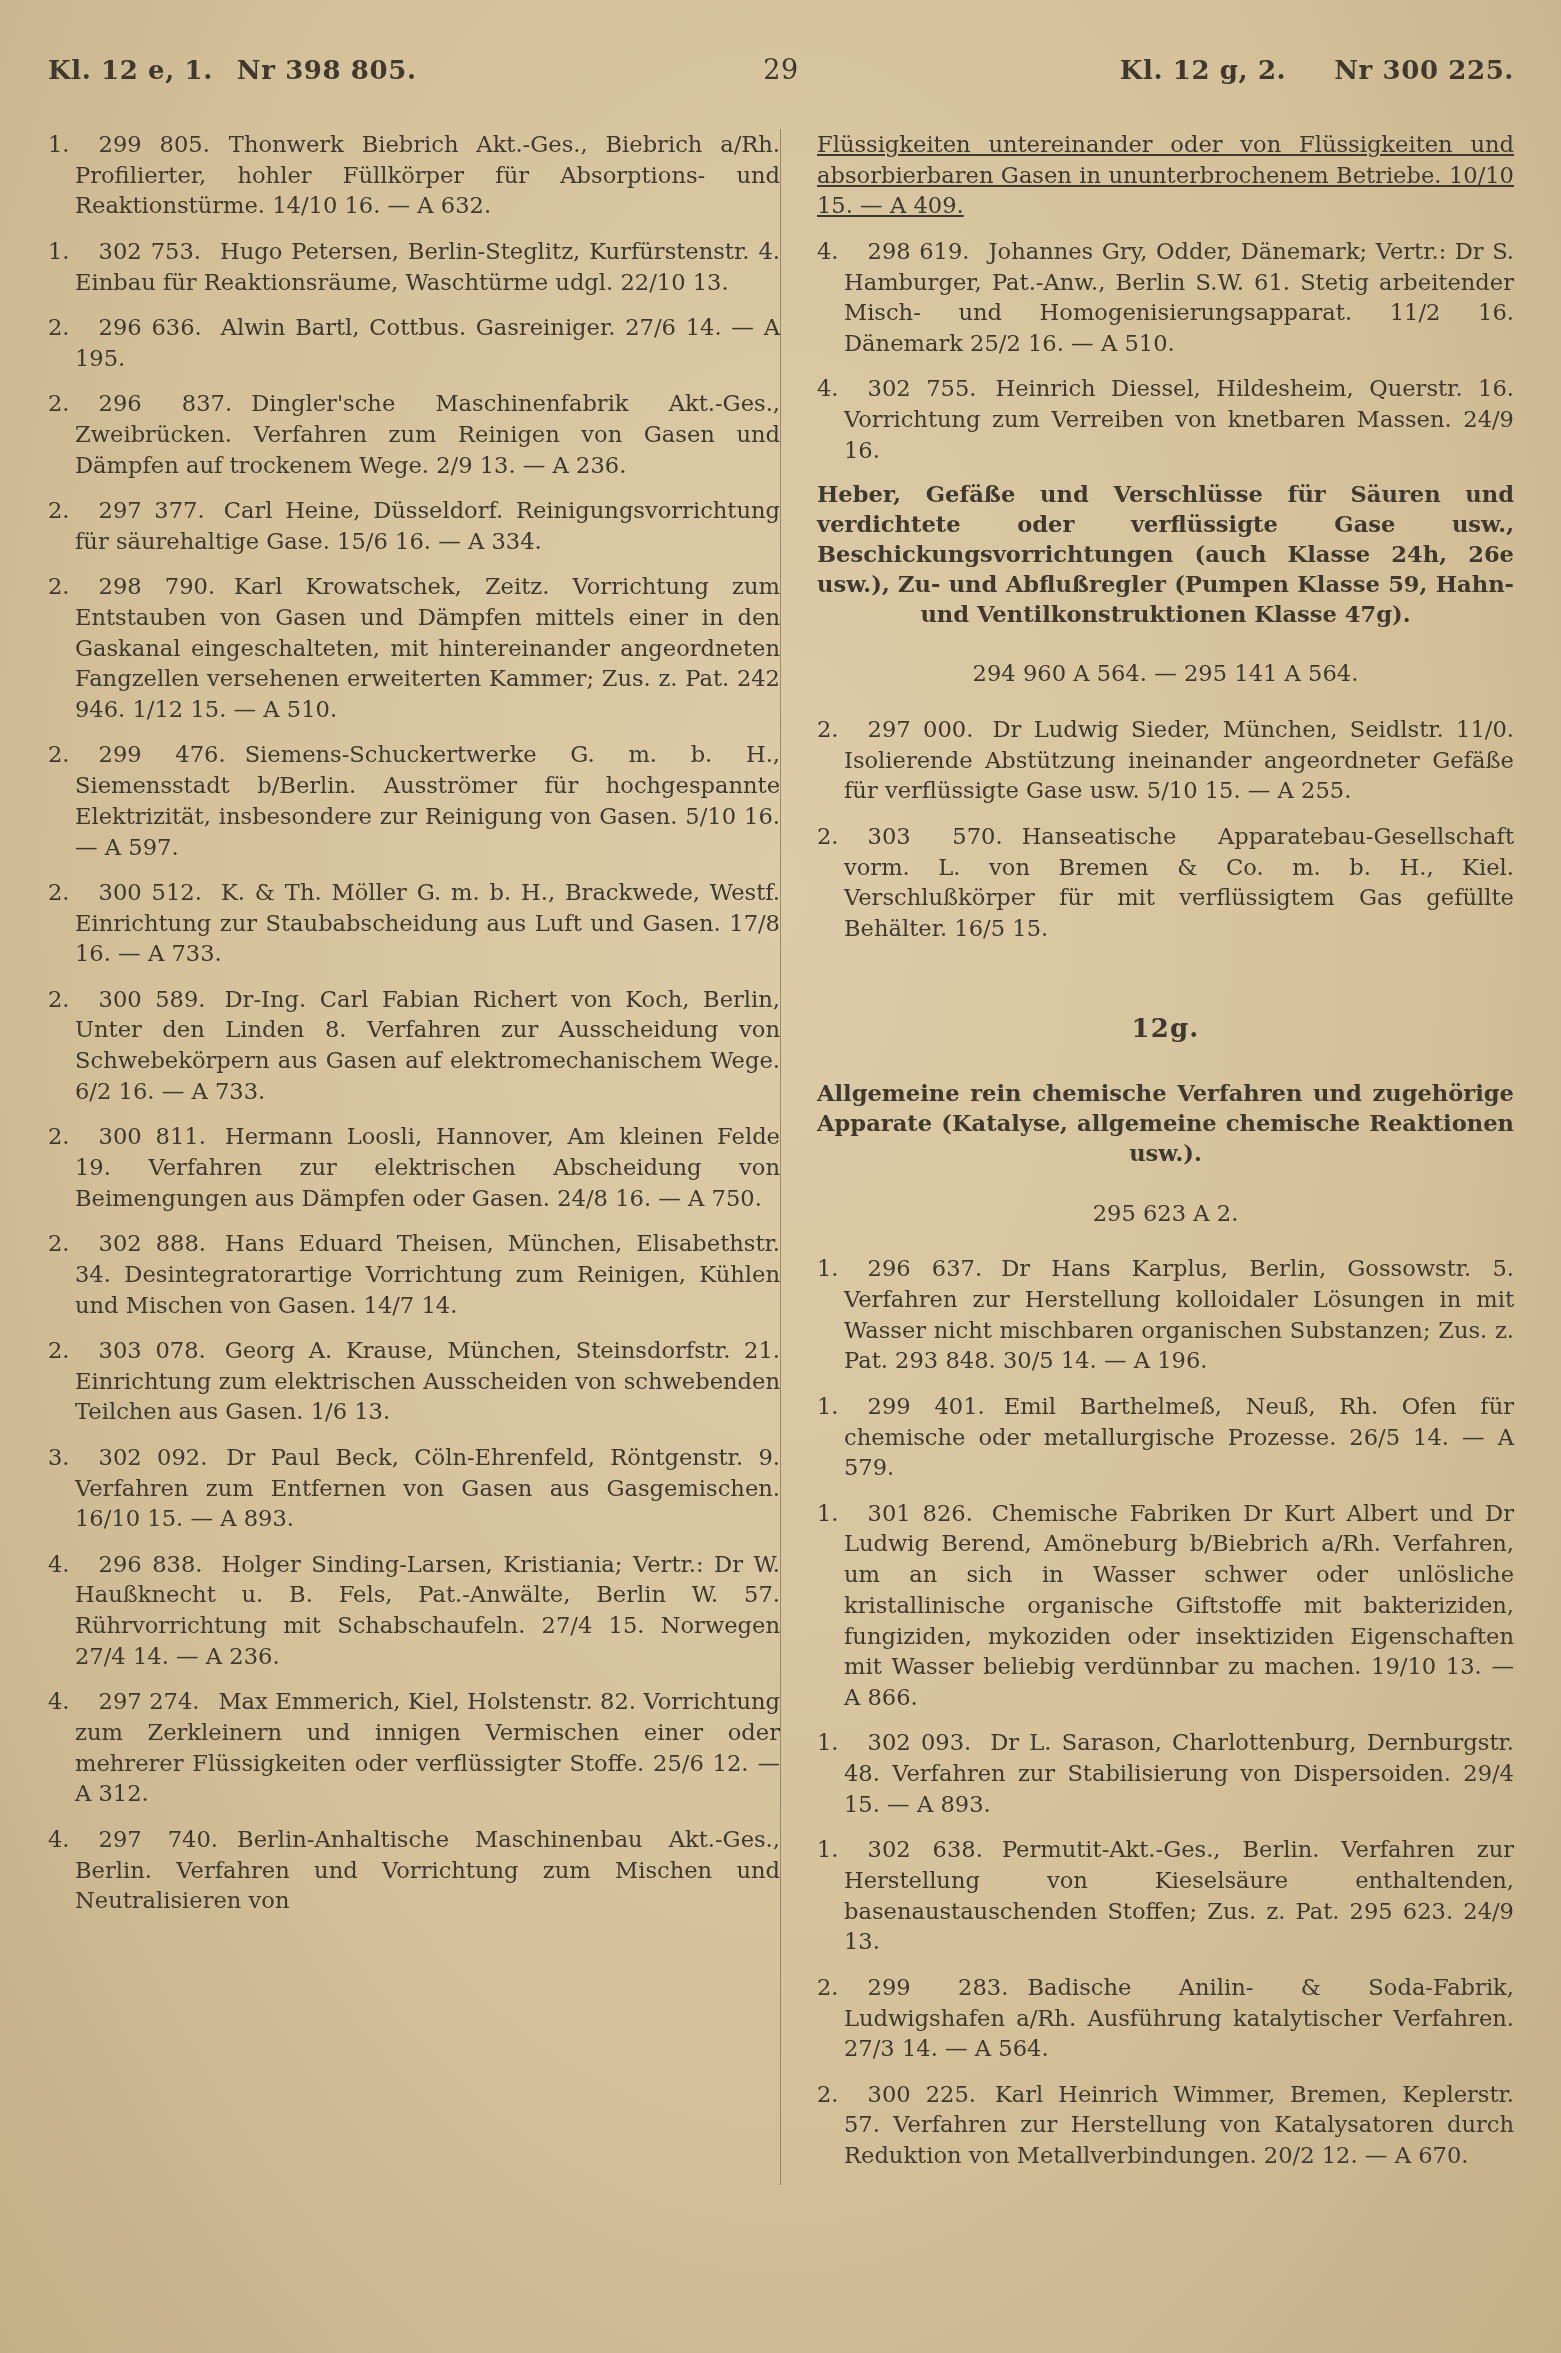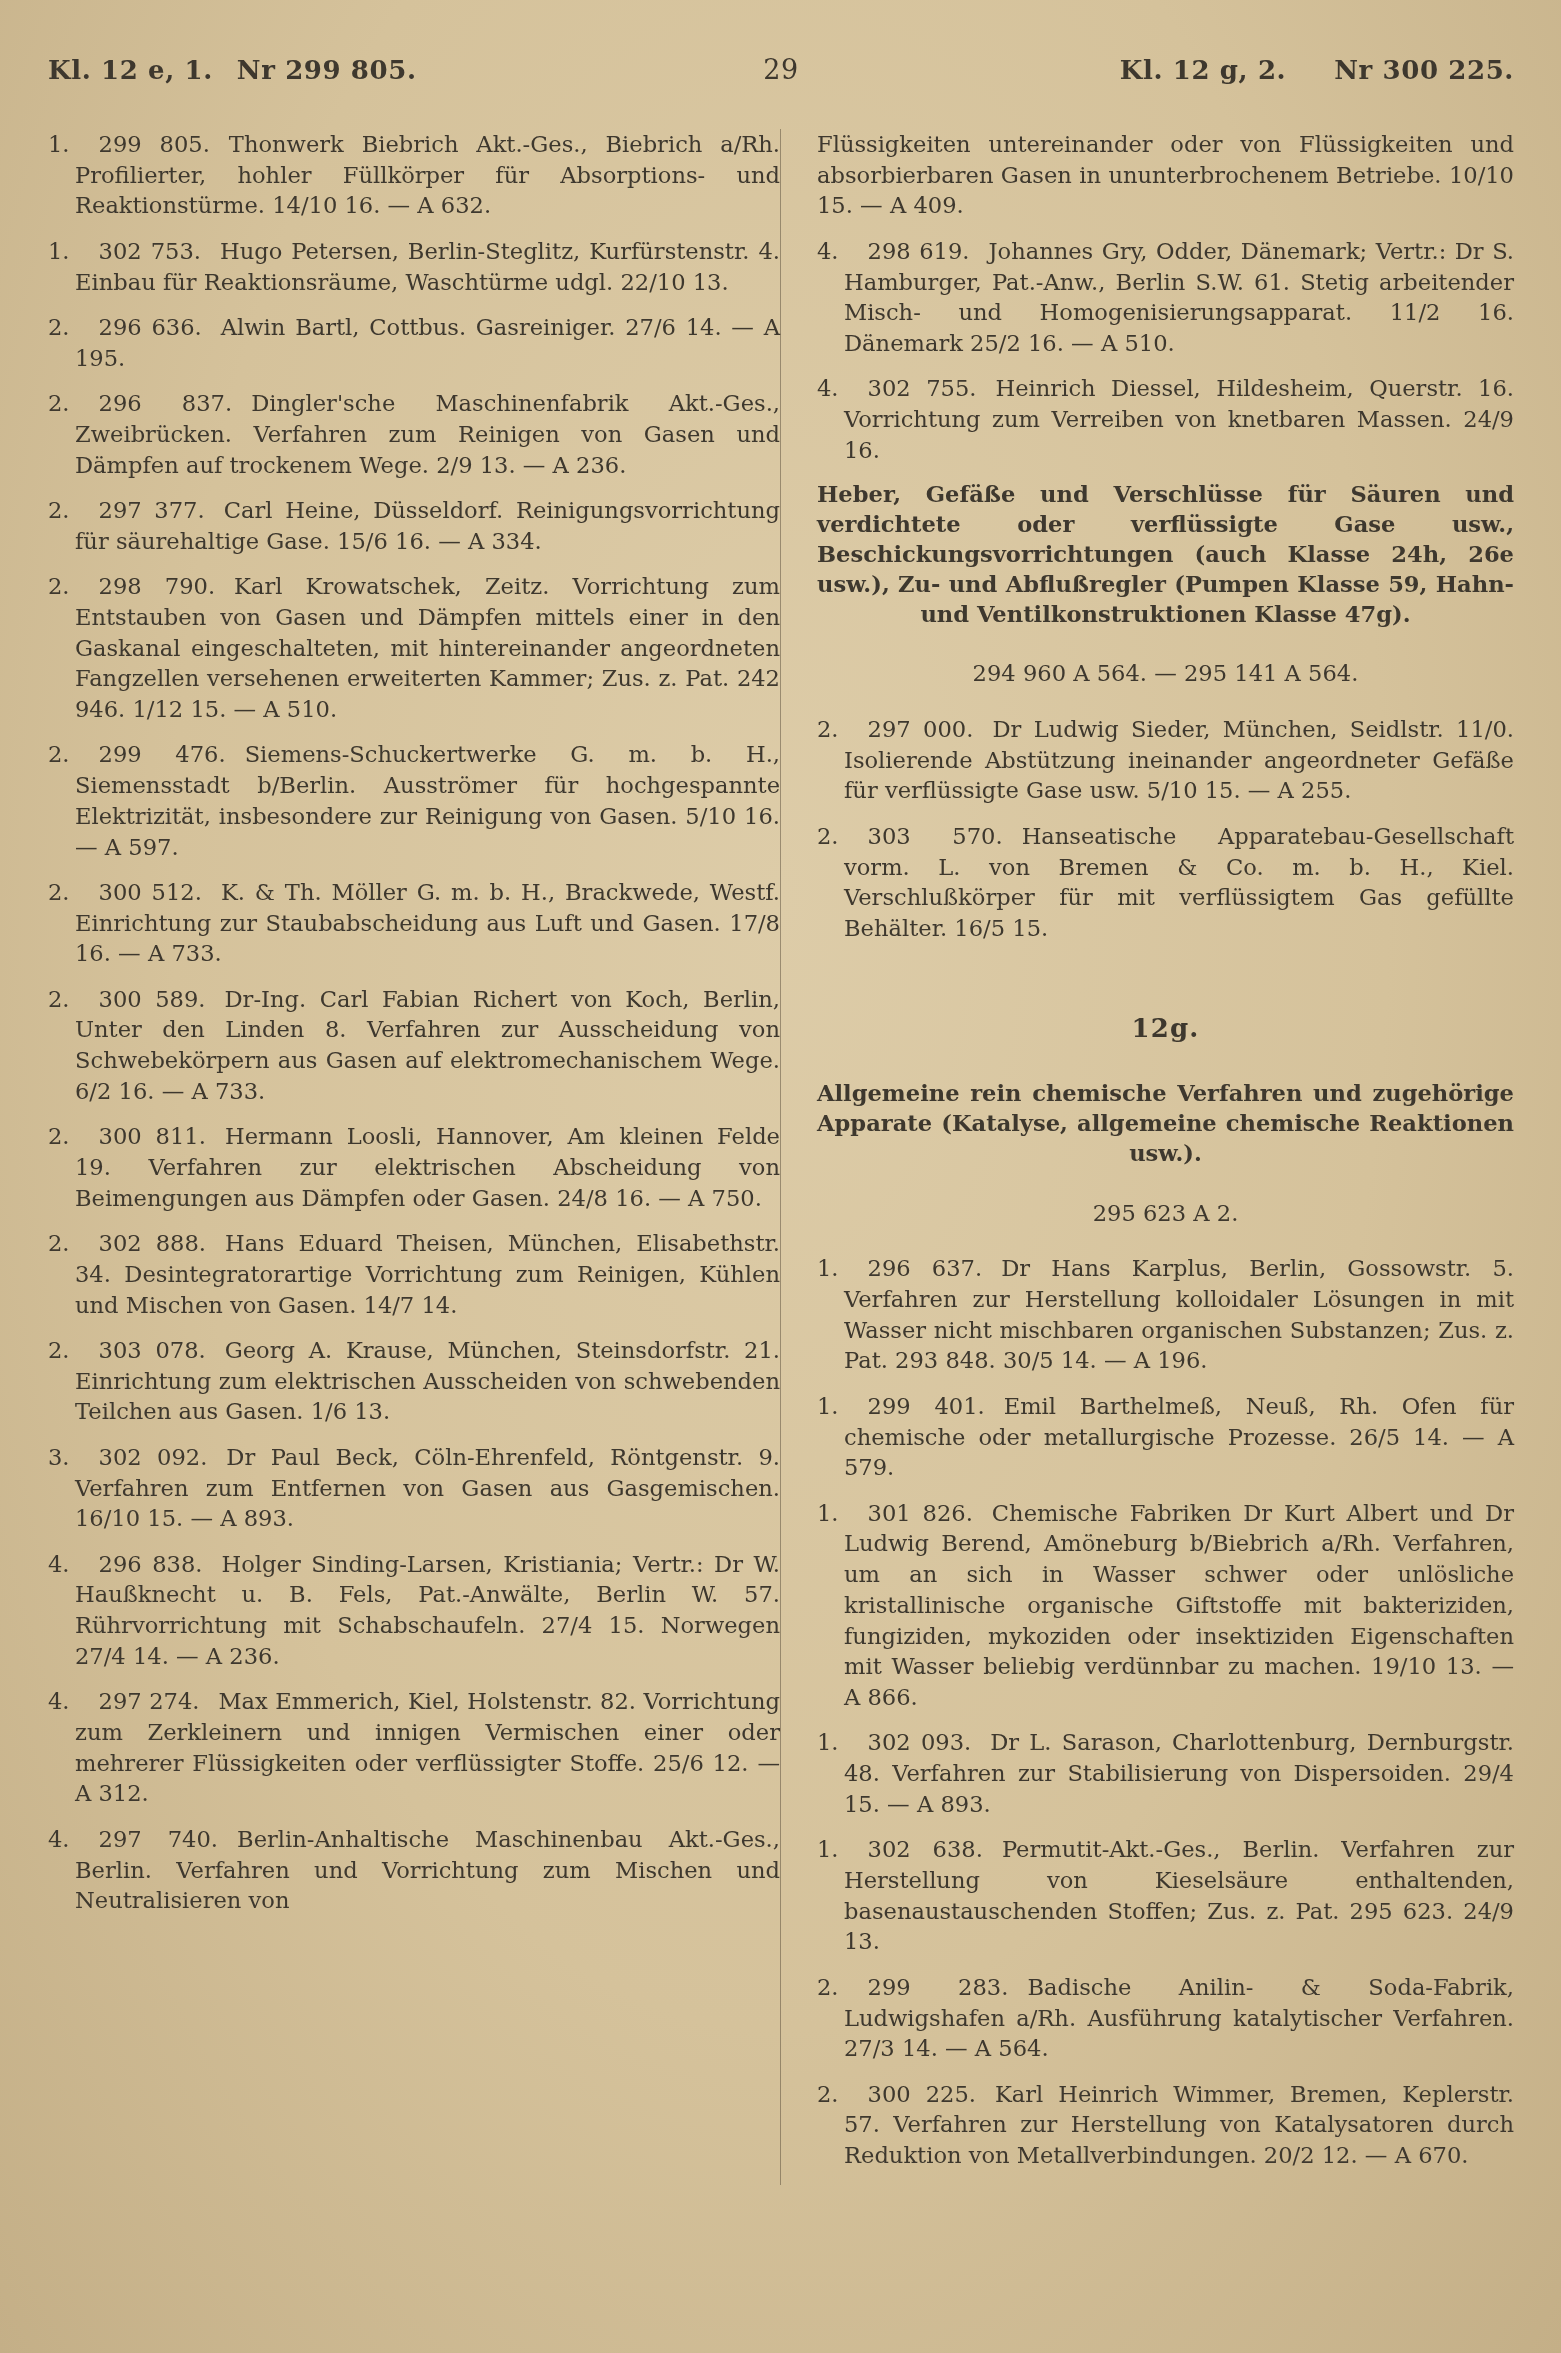--- a/index.html
+++ b/index.html
@@ -42,21 +42,21 @@
   .col-left  { border-right: 1.7px solid rgba(74, 63, 46, 0.45); }
   .col-right { padding-left: 36px; }
   p { margin: 0; }
   .entry {
     margin-bottom: 14.7px;
     padding-left: 27px;
     text-indent: -27px;
   }
   .enum { margin-right: 29px; }
   .epat { margin-right: 19px; }
-  .cont    { margin-bottom: 14.7px; }
+  .cont    { margin-bottom: 14.7px; text-decoration: underline; }
   .refline { margin-bottom: 25px; text-align: center; }
   .secnum {
     margin: 67px 0 33px 0;
     text-align: center;
     font-size: 26px;
     font-weight: bold;
     letter-spacing: 1.1px;
   }
   .secdesc {
     margin-bottom: 29px;
@@ -66,21 +66,21 @@
     line-height: 1.32;
   }
 </style>
 </head>
 <body>
 
 <div class="page">
   <div class="header">
     <div class="header-left">
       <span>Kl. 12 e, 1.</span>
-      <span>Nr 299 805.</span>
+      <span>Nr 398 805.</span>
     </div>
     <span class="page-number">29</span>
     <div class="header-right">
       <span>Kl. 12 g, 2.</span>
       <span>Nr 300 225.</span>
     </div>
   </div>
 
   <div class="columns">
     <div class="col col-left">

